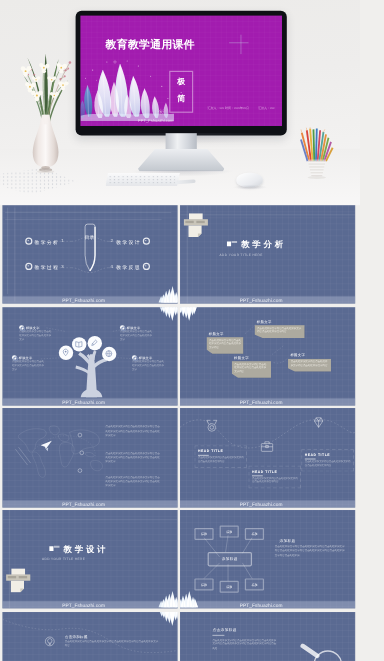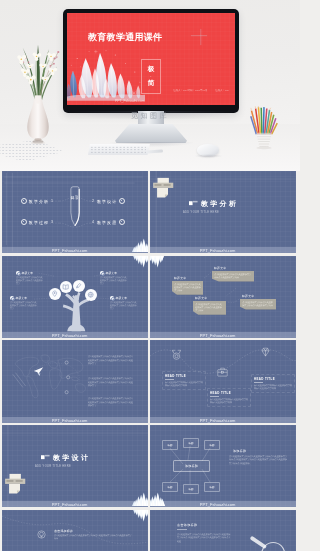--- a/index.html
+++ b/index.html
@@ -7,21 +7,21 @@
   body{width:300px;height:551px;background:#f0efed;font-family:"Liberation Sans",sans-serif;overflow:hidden;}
   .page{position:relative;width:300px;height:551px;background:#f0efed;}
 
   
   .hero{position:absolute;left:0;top:0;width:300px;height:171px;overflow:hidden;
         background:linear-gradient(175deg,#ecebe9 0%,#eeedec 40%,#f2f1f0 72%,#f7f6f6 100%);}
   .desk{position:absolute;left:0;top:124px;width:300px;height:47px;
         background:linear-gradient(180deg,#f0efee,#f8f7f7);}
   .monitor{position:absolute;left:63px;top:9px;width:176px;height:104px;background:#0e1015;
            border-radius:5px;box-shadow:0 3px 7px rgba(70,72,84,.16);}
-  .screen{position:absolute;left:4px;top:4px;width:168px;height:92px;background:#ef4444;overflow:hidden;}
+  .screen{position:absolute;left:4px;top:4px;width:168px;height:92px;background:#a21caf;overflow:hidden;}
   .mon-shadow{position:absolute;left:66px;top:111px;width:172px;height:9px;
         background:radial-gradient(ellipse at 50% 0%,rgba(110,115,132,.20),rgba(120,125,140,0) 72%);}
   .stand-neck{position:absolute;left:138px;top:111px;width:26px;height:14px;
         background:linear-gradient(90deg,#c2c6cd,#eff1f3 38%,#d2d6dc 72%,#b7bcc4);}
   .stand-base{position:absolute;left:115px;top:124px;width:72px;height:19px;
         background:linear-gradient(180deg,#eceef1,#c2c7ce);
         clip-path:polygon(20% 0,80% 0,100% 88%,98% 100%,2% 100%,0 88%);}
   .base-shadow{position:absolute;left:110px;top:142px;width:84px;height:5px;
         background:radial-gradient(ellipse at 50% 0,rgba(120,124,138,.25),rgba(120,124,138,0) 72%);}
   .watermark-hero{position:absolute;left:0;top:111px;width:300px;text-align:center;
@@ -298,21 +298,20 @@
         <svg class="hs-cross" viewBox="0 0 20 20">
           <path d="M12 1 L12 19" stroke="#cbd8ea" stroke-width=".6" opacity=".55"></path>
           <path d="M1 8.5 L19 8.5" stroke="#cbd8ea" stroke-width=".6" opacity=".55"></path>
         </svg>
       </div>
     </div>
     <div class="mon-shadow"></div>
     <div class="stand-neck"></div>
     <div class="stand-base"></div>
     <div class="base-shadow"></div>
-    <div class="watermark-hero">觅知图库</div>
 
     <svg class="vase" viewBox="0 0 80 150">
       <defs>
         <linearGradient id="vg" x1="0" y1="0" x2="1" y2="0">
           <stop offset="0" stop-color="#d4c9c4"></stop>
             <stop offset=".22" stop-color="#efe8e5"></stop>
           <stop offset=".5" stop-color="#fbf8f7"></stop>
             <stop offset=".82" stop-color="#e3dad6"></stop>
           <stop offset="1" stop-color="#c9bdb8"></stop>
         </linearGradient>

